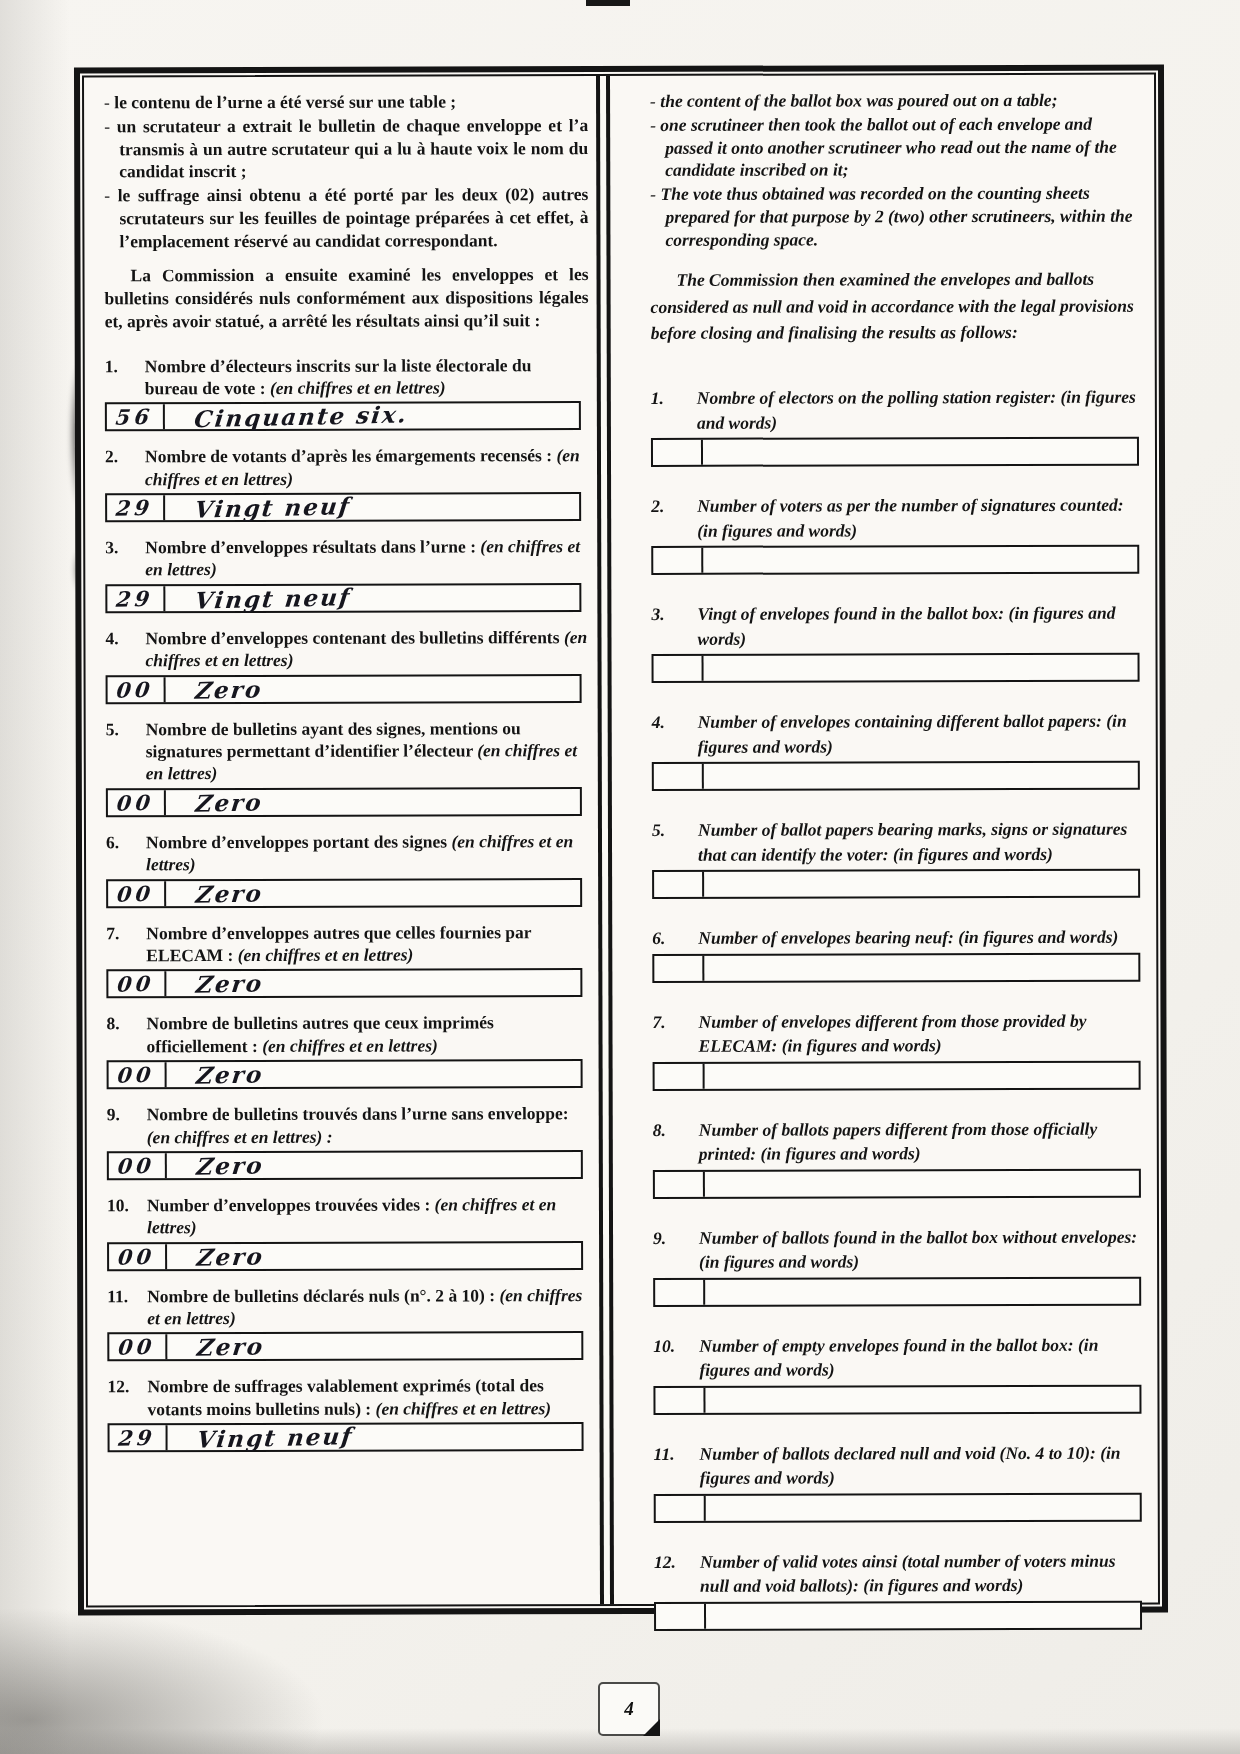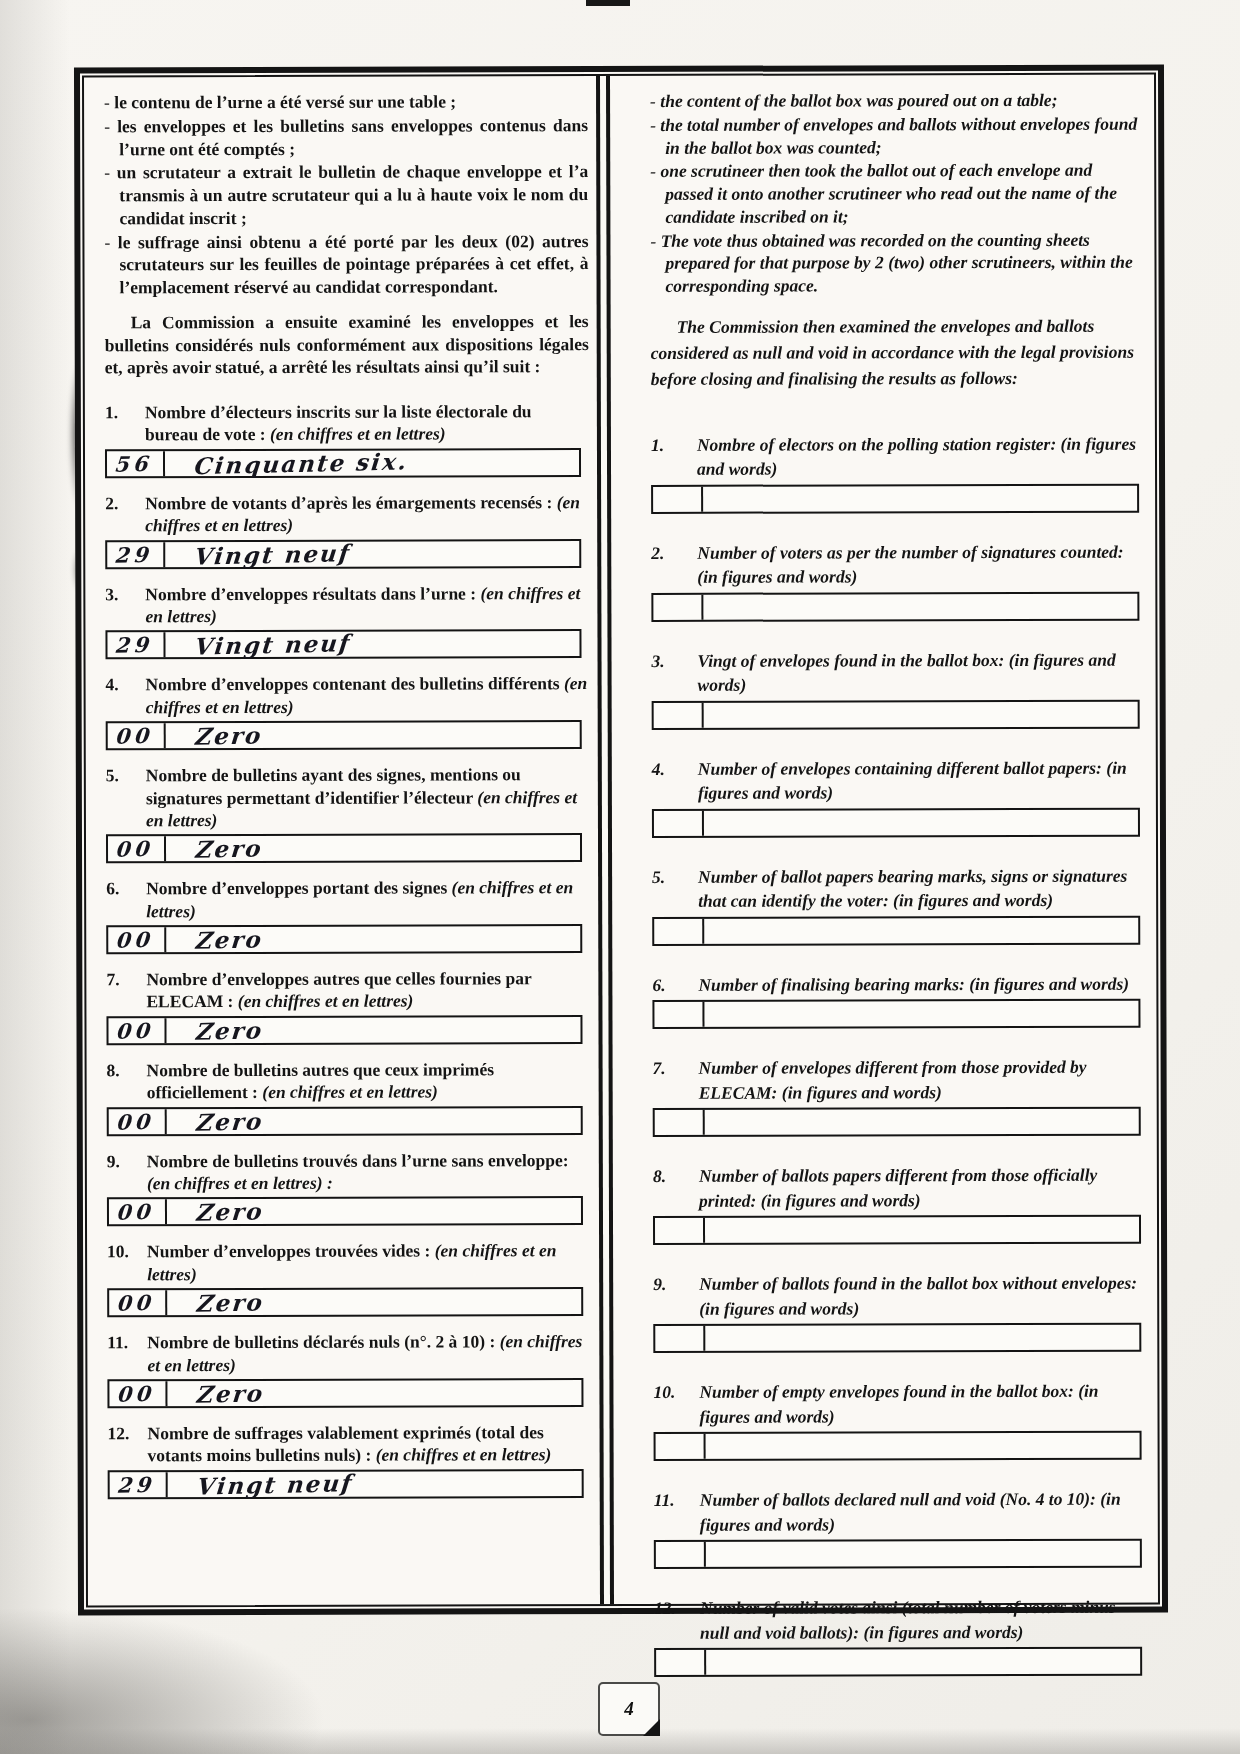--- a/index.html
+++ b/index.html
@@ -83,21 +83,20 @@
 <div class="smudge2"></div>
 
 <div class="frame">
   <div class="frame-inner">
 
     <div class="col col-fr">
       <ul class="bullets">
 
           <li>le contenu de l’urne a été versé sur une table ;</li>
 
-          <li>les enveloppes et les bulletins sans enveloppes contenus dans l’urne ont été comptés ;</li>
 
           <li>un scrutateur a extrait le bulletin de chaque enveloppe et l’a transmis à un autre scrutateur qui a lu à haute voix le nom du candidat inscrit ;</li>
 
           <li>le suffrage ainsi obtenu a été porté par les deux (02) autres scrutateurs sur les feuilles de pointage préparées à cet effet, à l’emplacement réservé au candidat correspondant.</li>
         </ul>
       <p class="para">La Commission a ensuite examiné les enveloppes et les bulletins considérés nuls conformément aux dispositions légales et, après avoir statué, a arrêté les résultats ainsi qu’il suit :</p>
 
       <div>
 
           <div class="fr-item">
@@ -282,21 +281,20 @@
         </div>
     </div>
 
     <div class="divider"></div>
 
     <div class="col col-en">
       <ul class="bullets">
 
           <li>the content of the ballot box was poured out on a table;</li>
 
-          <li>the total number of envelopes and ballots without envelopes found in the ballot box was counted;</li>
 
           <li>one scrutineer then took the ballot out of each envelope and passed it onto another scrutineer who read out the name of the candidate inscribed on it;</li>
 
           <li>The vote thus obtained was recorded on the counting sheets prepared for that purpose by 2 (two) other scrutineers, within the corresponding space.</li>
         </ul>
       <p class="para">The Commission then examined the envelopes and ballots considered as null and void in accordance with the legal provisions before closing and finalising the results as follows:</p>
 
       <div>
 
           <div class="en-item">
@@ -370,21 +368,21 @@
               </div>
               <div class="wordcell">
                 <span class="hw"></span>
               </div>
             </div>
           </div>
 
           <div class="en-item">
             <div class="item">
               <span class="inum">6.</span>
-              <span class="ilabel"><span>Number of finalising bearing marks:</span> <span class="suffix">(in figures and words)</span></span>
+              <span class="ilabel"><span>Number of envelopes bearing neuf:</span> <span class="suffix">(in figures and words)</span></span>
             </div>
             <div class="ansbox">
               <div class="figcell">
                 <span class="hw"></span>
               </div>
               <div class="wordcell">
                 <span class="hw"></span>
               </div>
             </div>
           </div>

